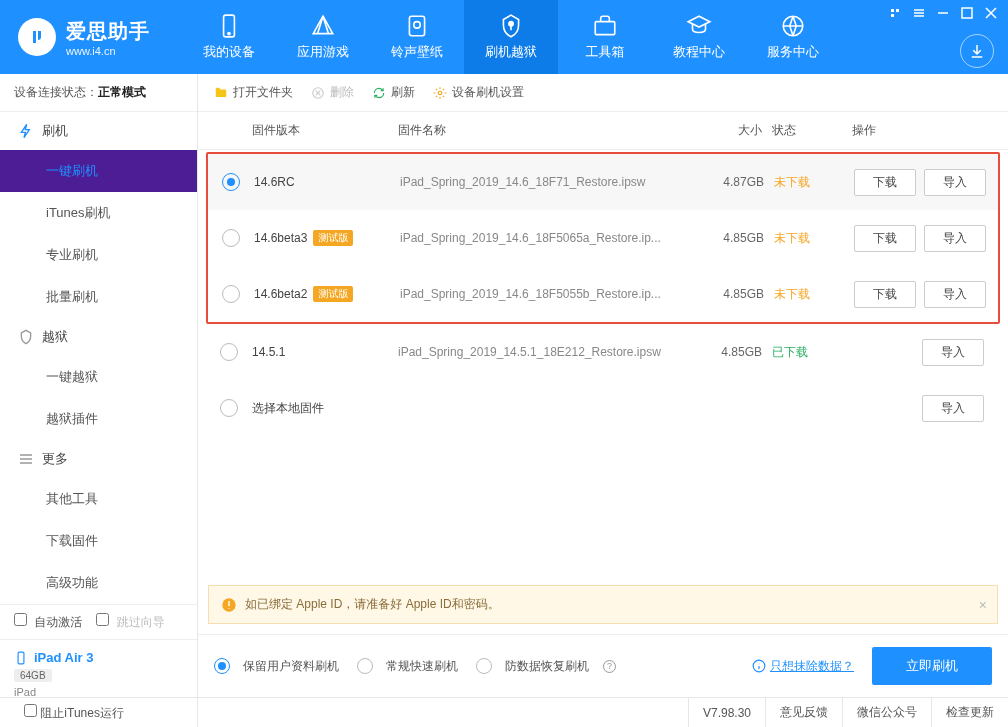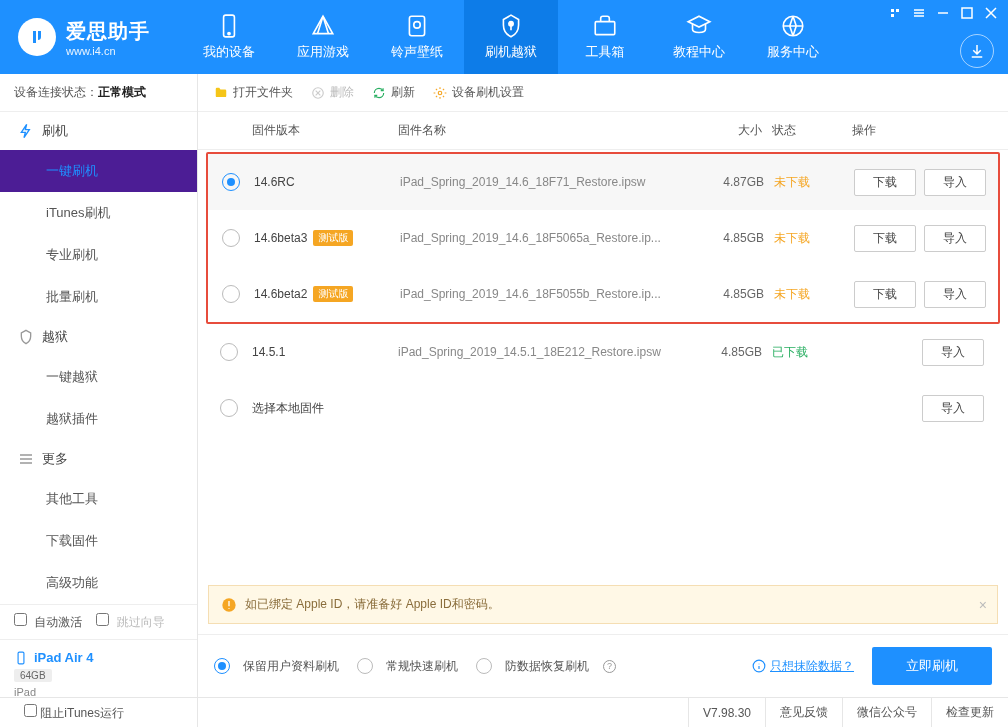--- a/index.html
+++ b/index.html
@@ -238,21 +238,21 @@
     <div class="sidebar-bottom">
       <div class="sb-row">
         <label><input type="checkbox" style=""> <span>自动激活</span></label>
         <label style="color:#bbb"><input type="checkbox" style=""> <span>跳过向导</span></label>
       </div>
       <div class="device-info">
         <div style="display:flex;align-items:center;gap:6px">
           <svg width="14" height="14" viewBox="0 0 24 24" fill="none" stroke="#1e90ff" stroke-width="2">
               <rect x="7" y="2" width="10" height="20" rx="2"></rect>
             </svg>
-          <span class="device-name">iPad Air 4</span>
+          <span class="device-name">iPad Air 3</span>
         </div>
         <span class="device-badge">64GB</span>
         <div class="device-type">iPad</div>
       </div>
     </div>
   </div>
 
   <div class="content">
     <div class="toolbar">
       <div class="tbtn tb-yellow">

